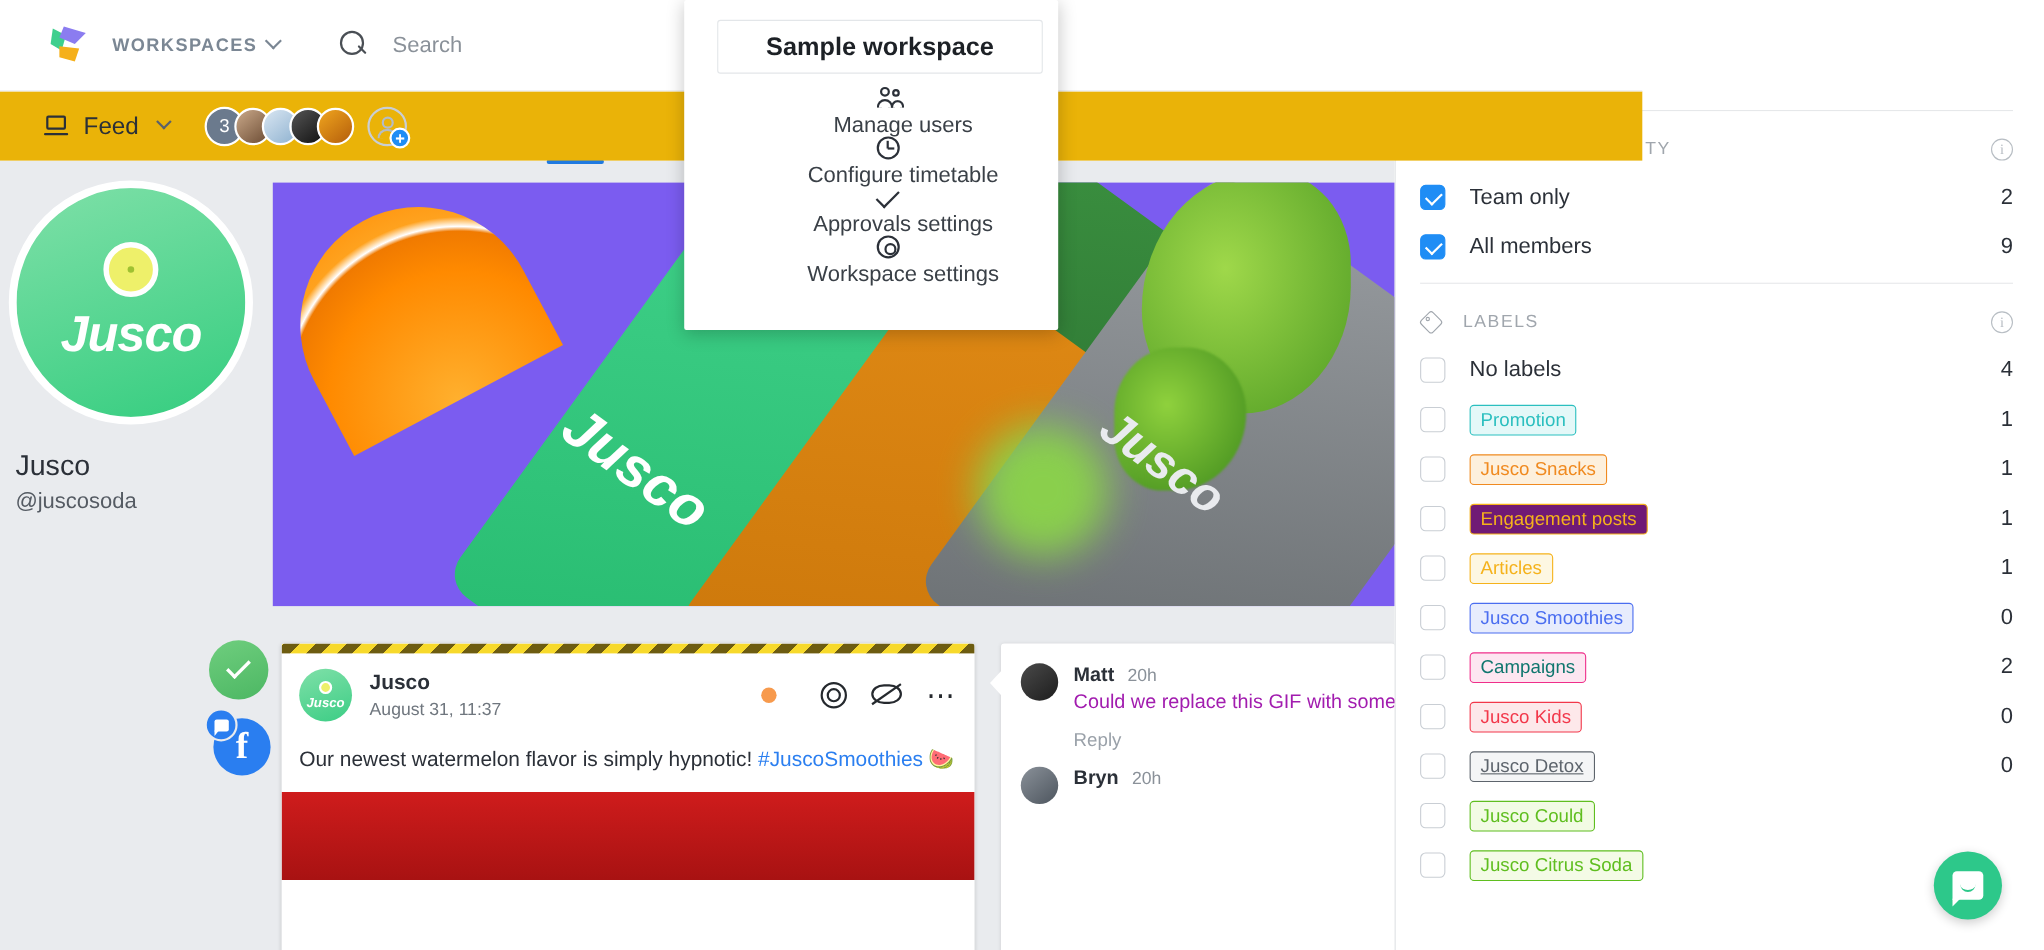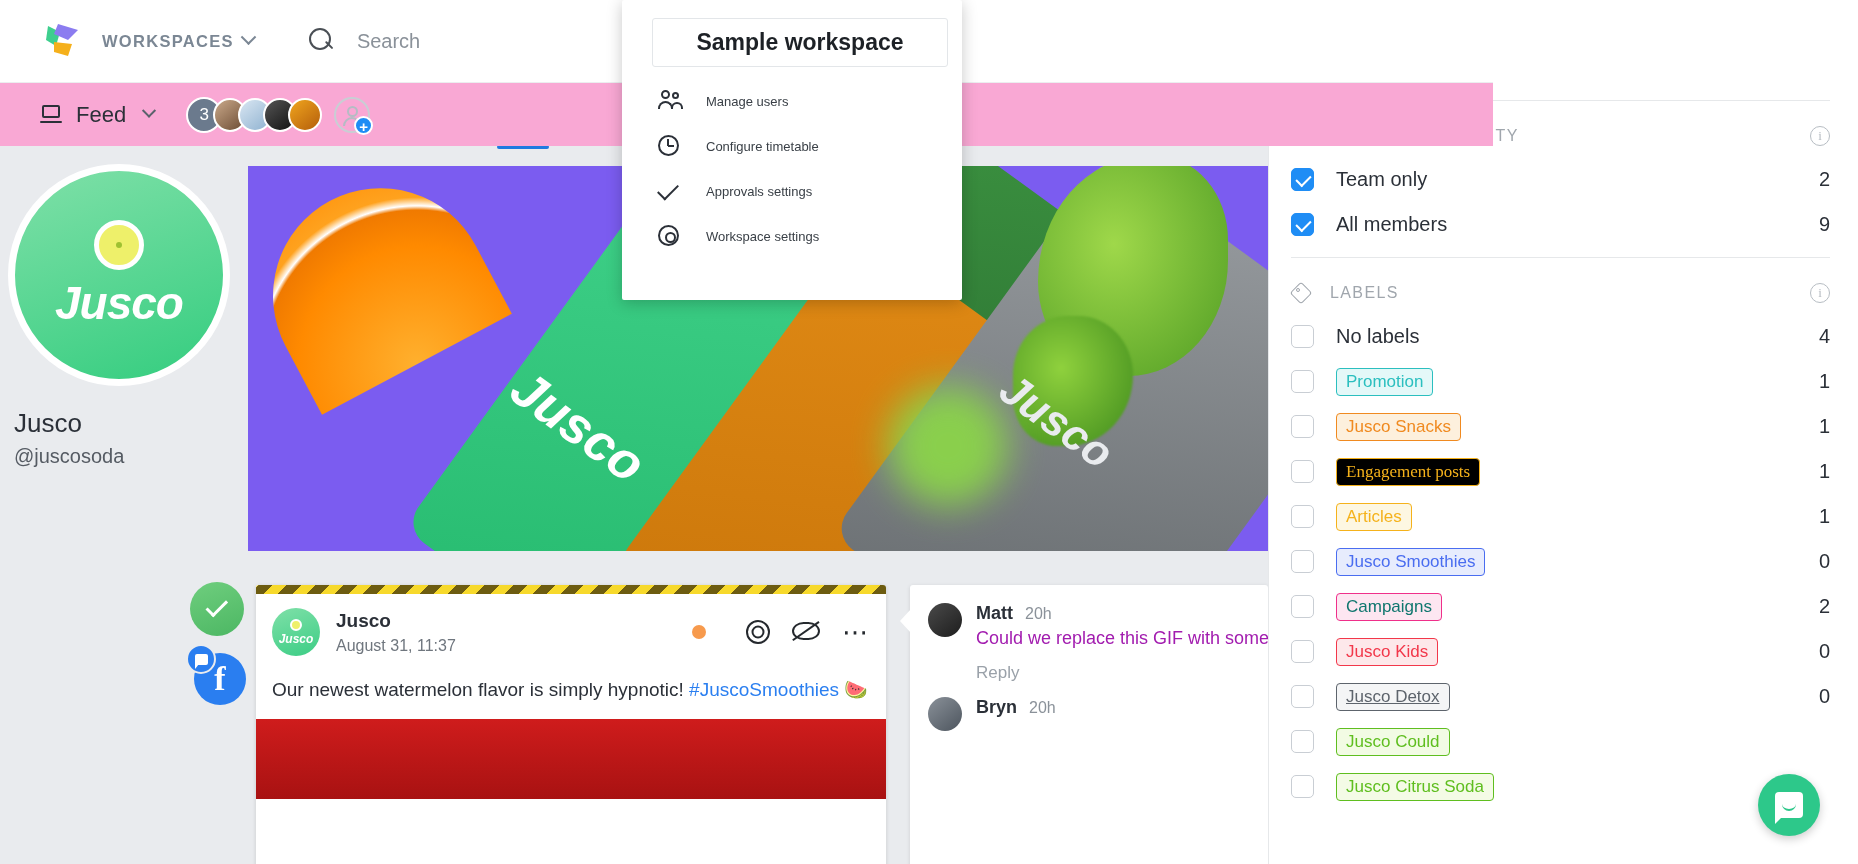--- a/index.html
+++ b/index.html
@@ -34,21 +34,21 @@
   }
   .search-icon::after {
     content:""; position:absolute; left:15px; top:16px; width:10px; height:2.4px;
     background:#4a4f55; transform: rotate(45deg); border-radius:2px;
   }
   .search-text { font-size: 20px; color:#8a9199; margin-left: 22px; }
 
   
   .secondbar {
     position:absolute; top:83px; left:0; width:1493px; height:63px;
-    background:#f9a8d4; display:flex; align-items:center; padding-left:40px; z-index:4;
+    background:#eab308; display:flex; align-items:center; padding-left:40px; z-index:4;
   }
   .feed-icon { width:22px; height:20px; position:relative; }
   .feed-icon .fr1 { position:absolute; left:2px; top:0; width:18px; height:13px;
     border:2px solid #2b3038; border-radius:2px; }
   .feed-icon .fr2 { position:absolute; left:0; top:16px; width:22px; height:2px;
     background:#2b3038; border-radius:1px; }
   .feed-text { font-size:22px; color:#2b3038; margin-left:14px; }
   .feed-chev {
     display:inline-block; width:10px; height:10px; margin-left:18px;
     border-right:2.2px solid #5a616b; border-bottom:2.2px solid #5a616b;
@@ -261,21 +261,21 @@
 
   
   .wsmenu {
     position:absolute; left:622px; top:0; width:340px; height:300px; background:#fff;
     box-shadow:0 3px 16px rgba(0,0,0,.22); border-radius:2px; z-index:40; padding:12px 0 0 16px;
   }
   .ws-title {
     margin:6px 14px 12px 14px; border:1px solid #e3e6e9; border-radius:3px;
     text-align:center; font-size:23px; font-weight:700; color:#1d2126; padding:10px 0;
   }
-  .ws-item { display:flex; align-items:center; height:45px; padding-left:20px; font-size:13px; color:#3a4047; cursor:pointer;}
+  .ws-item { display:flex; align-items:center; height:45px; padding-left:20px; font-size:20px; color:#3a4047; cursor:pointer;flex-direction:column;}
   .ws-item .wi { width:26px; height:24px; flex:0 0 auto; position:relative; }
   .ws-item .wl { margin-left:22px; }
   .ic-users .h1{position:absolute;left:3px;top:0;width:9px;height:9px;border-radius:50%;border:2px solid #2b3038;}
   .ic-users .b1{position:absolute;left:0;top:11px;width:15px;height:8px;border:2px solid #2b3038;border-bottom:none;border-radius:8px 8px 0 0;}
   .ic-users .h2{position:absolute;left:14px;top:2px;width:7px;height:7px;border-radius:50%;border:2px solid #2b3038;}
   .ic-users .b2{position:absolute;left:13px;top:12px;width:12px;height:7px;border:2px solid #2b3038;border-bottom:none;border-radius:7px 7px 0 0;}
   .ic-clock{width:21px;height:21px;border:2px solid #2b3038;border-radius:50%;}
   .ic-clock::after{content:"";position:absolute;left:9px;top:4px;width:2px;height:7px;background:#2b3038;}
   .ic-clock::before{content:"";position:absolute;left:10px;top:10px;width:6px;height:2px;background:#2b3038;}
   .ic-tag .tg{position:absolute;left:2px;top:2px;width:16px;height:16px;border:2px solid #2b3038;border-radius:3px;transform:rotate(45deg);}
@@ -538,21 +538,21 @@
           <div class="pill" style="color: rgb(43, 191, 191); background: rgb(228, 248, 248); border-color: rgb(43, 191, 191);">Promotion</div>
           <div class="sb-count">1</div>
         </div>
         <div class="sb-row">
           <div class="cbx"></div>
           <div class="pill" style="color: rgb(240, 138, 32); background: rgb(253, 240, 221); border-color: rgb(240, 138, 32);">Jusco Snacks</div>
           <div class="sb-count">1</div>
         </div>
         <div class="sb-row">
           <div class="cbx"></div>
-          <div class="pill" style="color: rgb(245, 178, 27); background: #000000; border-color: rgb(245, 178, 27); font-family: Liberation Serif, serif;">Engagement posts</div>
+          <div class="pill" style="color: rgb(245, 178, 27); background: #701a75; border-color: rgb(245, 178, 27);">Engagement posts</div>
           <div class="sb-count">1</div>
         </div>
         <div class="sb-row">
           <div class="cbx"></div>
           <div class="pill" style="color: rgb(245, 178, 27); background: rgb(253, 247, 226); border-color: rgb(245, 178, 27);">Articles</div>
           <div class="sb-count">1</div>
         </div>
         <div class="sb-row">
           <div class="cbx"></div>
           <div class="pill" style="color: rgb(74, 109, 240); background: rgb(231, 236, 253); border-color: rgb(74, 109, 240);">Jusco Smoothies</div>

